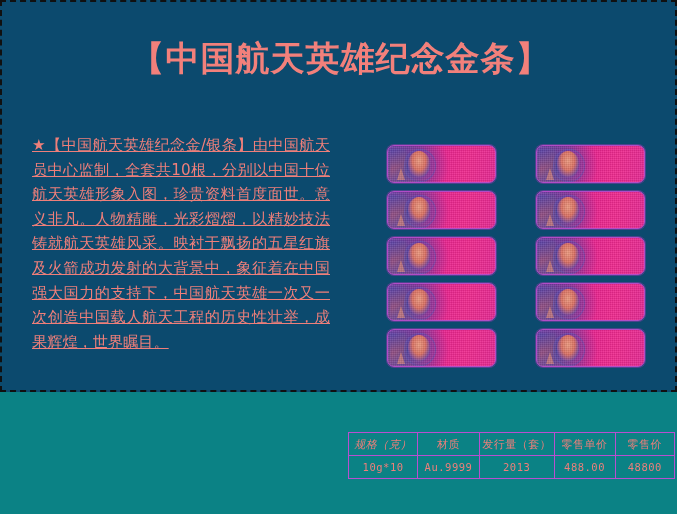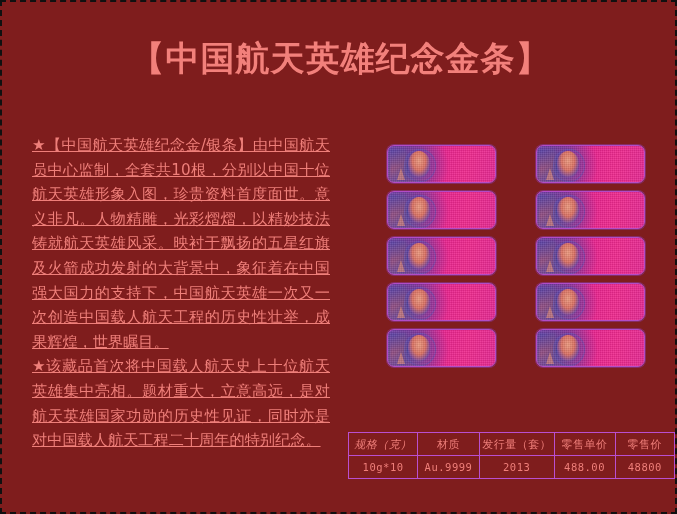--- a/index.html
+++ b/index.html
@@ -7,22 +7,22 @@
   body{
     width:677px;height:514px;
     background:#0b8285;
     font-family:"DejaVu Sans","Liberation Sans",sans-serif;
     overflow:hidden;
     position:relative;
   }
   #page{
     position:absolute;
     left:0;top:0;
-    width:677px;height:514px;
-    background:#7f1d1d;
+    width:677px;height:392px;
+    background:#0c4a6e;
     box-sizing:border-box;
     border:2px dashed #101010;
   }
 
   
   .title-wrap{
     position:absolute;
     left:0;top:36px;
     width:677px;
     text-align:center;
@@ -178,21 +178,20 @@
 <body>
 
 <div id="page">
 
   <div class="title-wrap">
     <span class="title">【中国航天英雄纪念金条】</span>
   </div>
 
   <div class="desc">
     <p>★【中国航天英雄纪念金/银条】由中国航天员中心监制，全套共10根，分别以中国十位航天英雄形象入图，珍贵资料首度面世。意义非凡。人物精雕，光彩熠熠，以精妙技法铸就航天英雄风采。映衬于飘扬的五星红旗及火箭成功发射的大背景中，象征着在中国强大国力的支持下，中国航天英雄一次又一次创造中国载人航天工程的历史性壮举，成果辉煌，世界瞩目。</p>
-    <p>★该藏品首次将中国载人航天史上十位航天英雄集中亮相。题材重大，立意高远，是对航天英雄国家功勋的历史性见证，同时亦是对中国载人航天工程二十周年的特别纪念。</p>
   </div>
 
   <div class="grid">
 
     <div class="grid-row">
       <div class="bar">
         <span class="flagstripe"></span>
         <span class="rocket"></span>
         <span class="helmet"></span>
         <span class="portrait"></span>

